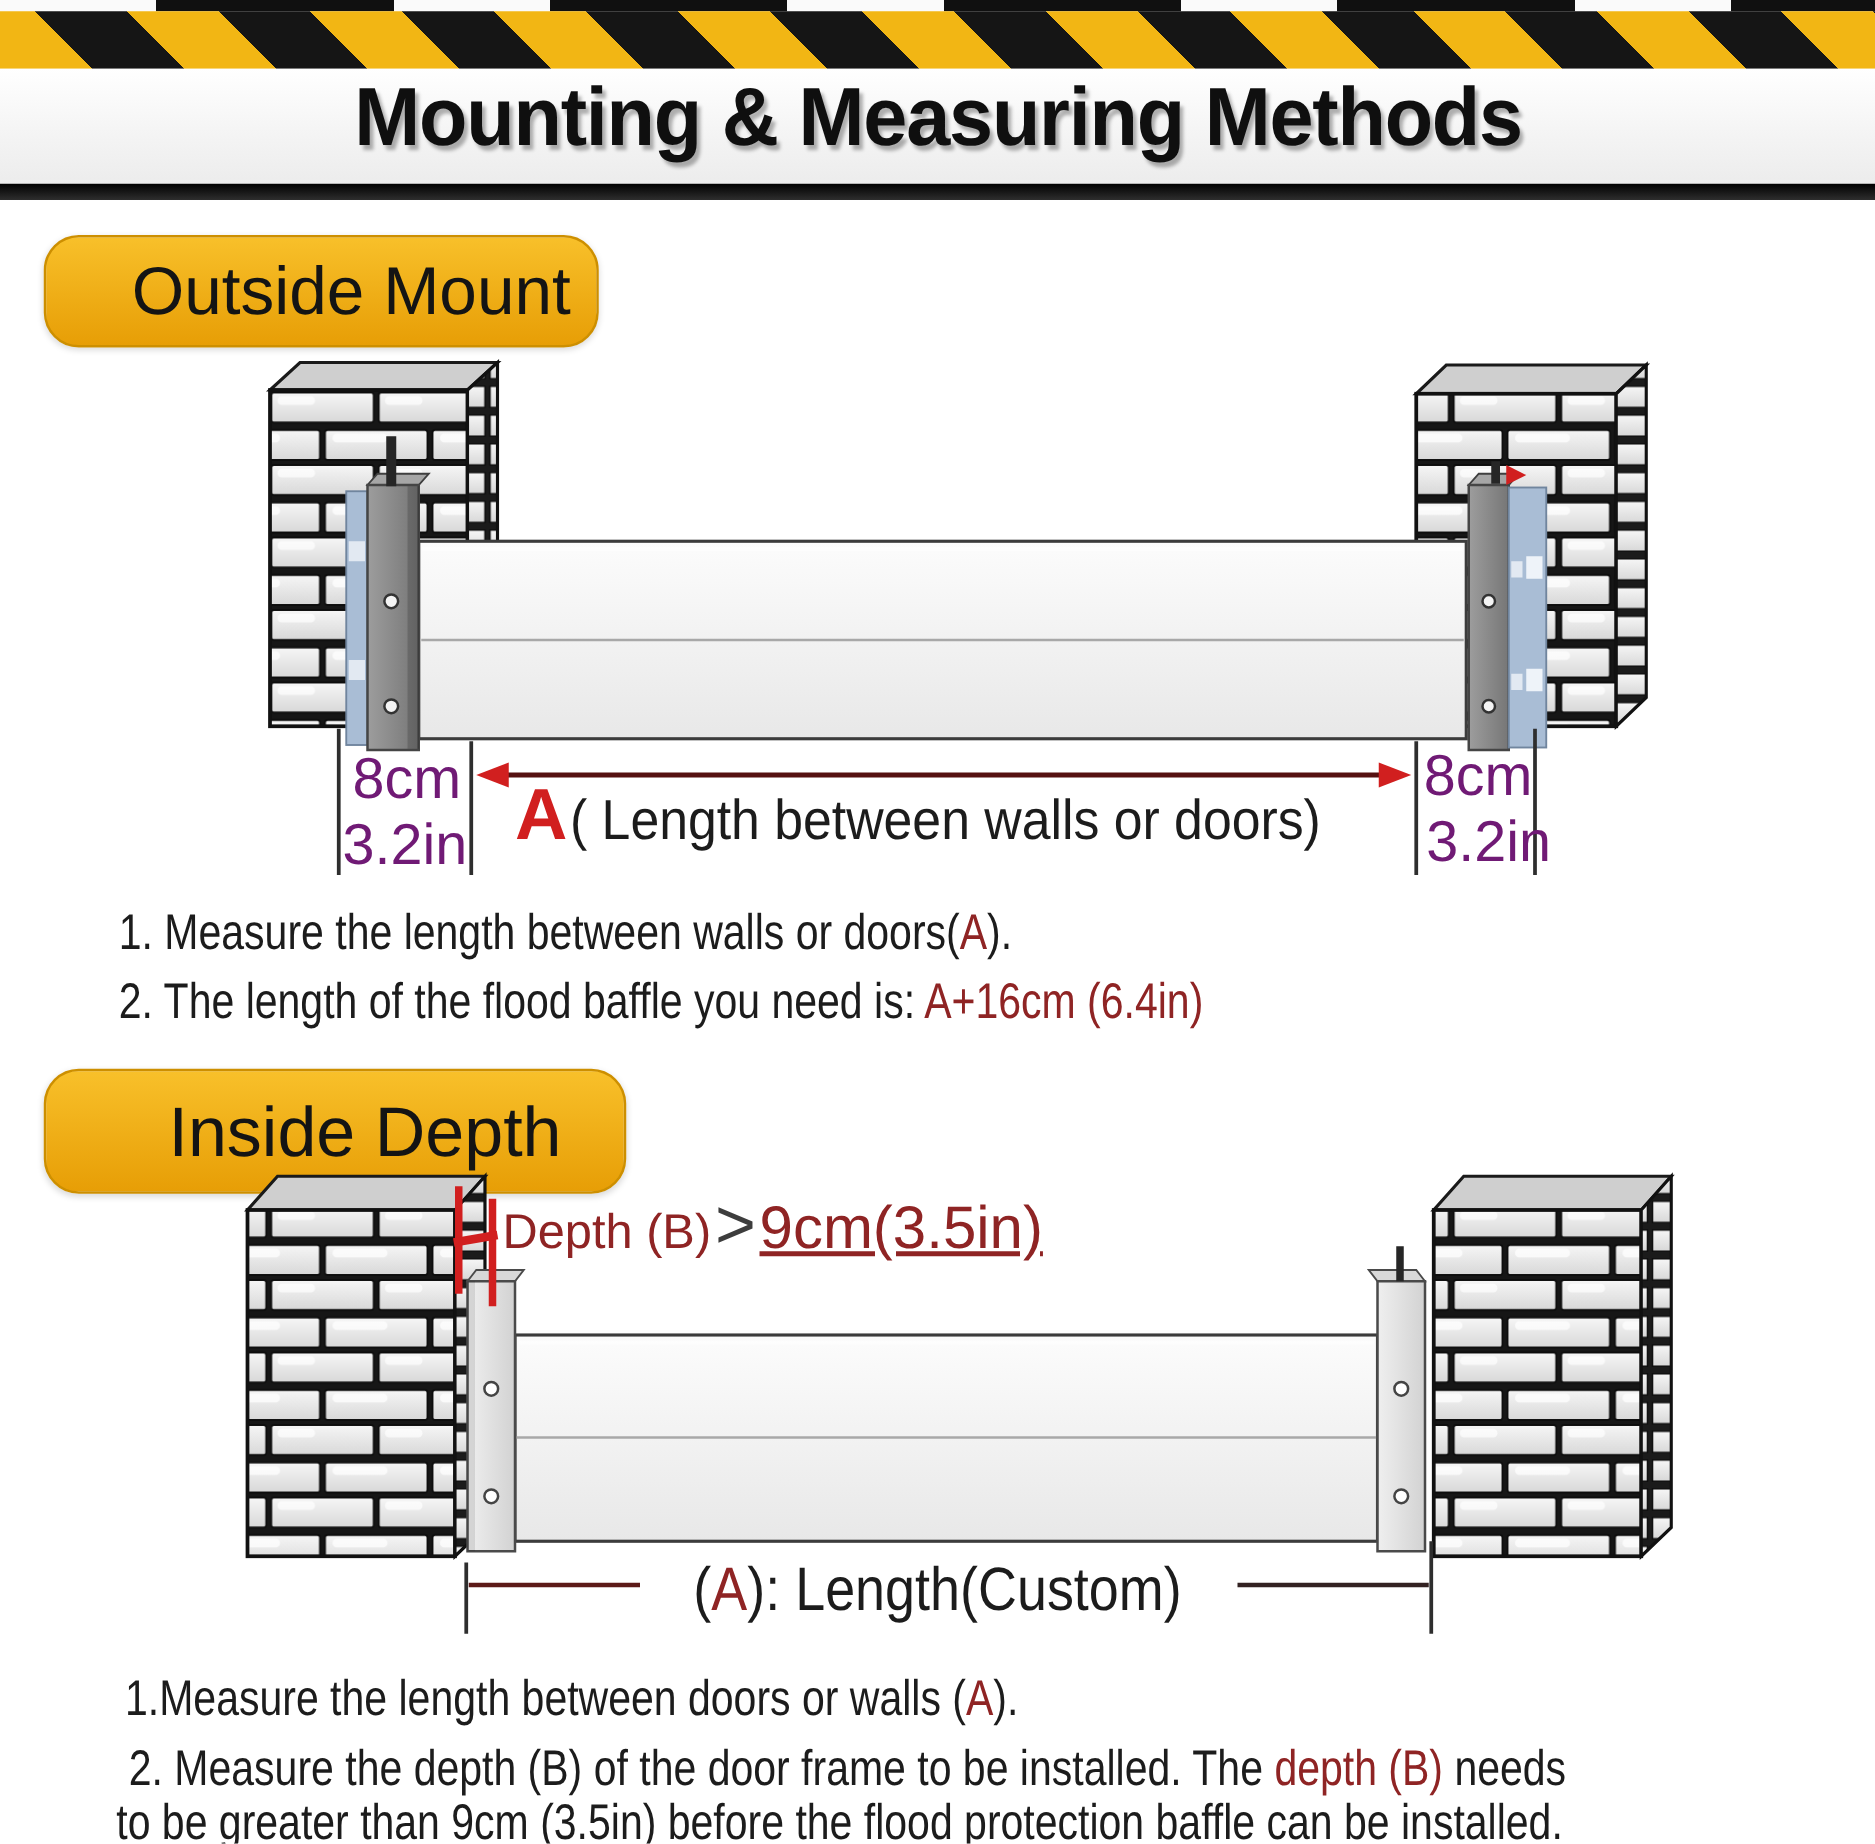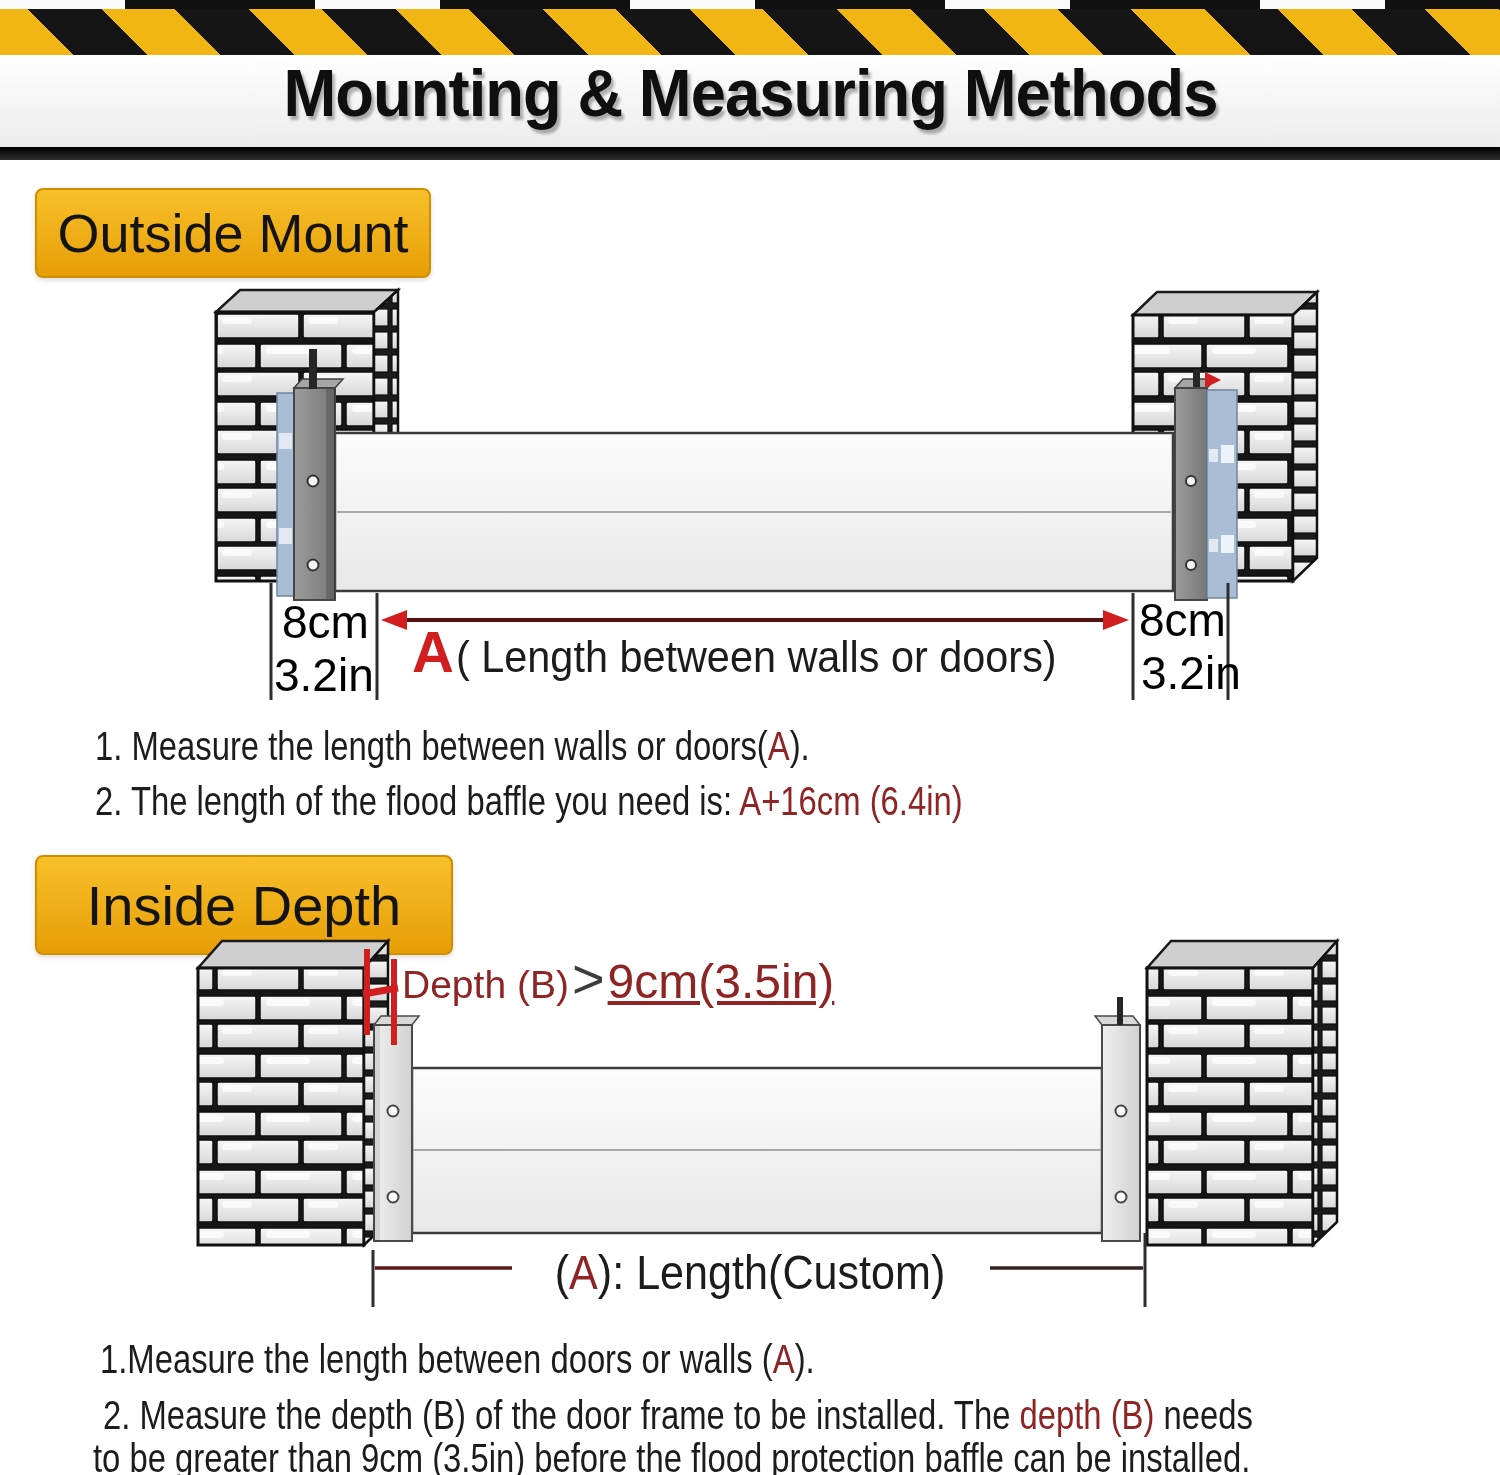--- a/index.html
+++ b/index.html
@@ -15,30 +15,30 @@
   .stripe-band{position:absolute;left:0;top:9px;width:100%;height:46px;
      background:repeating-linear-gradient(45deg,var(--caution_yellow) 0 52px,#151515 52px 104px);}
   .title-banner{position:absolute;left:0;top:55px;width:100%;height:92px;
      background:linear-gradient(180deg,#ffffff,#ececec);display:flex;justify-content:center;}
   .title-banner .t{font-size:66px;font-weight:bold;color:#0f0f0f;letter-spacing:-1px;
      transform:scaleX(.96);text-shadow:3px 4px 3px rgba(0,0,0,.30);white-space:nowrap;}
   .black-bar{position:absolute;left:0;top:147px;width:100%;height:13px;
      background:linear-gradient(180deg,#000,#2e2e2e);}
   
   .badge{position:absolute;background:linear-gradient(180deg,var(--badge_yellow_top),var(--badge_yellow_bottom));
-     border:2px solid var(--badge_border);border-radius:8px;display:flex;align-items:center;justify-content:center;
-     color:#141414;box-shadow:0 2px 5px rgba(0,0,0,.15);white-space:nowrap;}
+     border:2px solid var(--badge_border);border-radius:28px;display:flex;align-items:center;justify-content:center;
+     color:#141414;box-shadow:0 2px 5px rgba(0,0,0,.15);white-space:nowrap;padding-left:48px;}
   .badge1{left:35px;top:188px;width:392px;height:86px;font-size:54px;}
   .badge2{left:35px;top:855px;width:414px;height:96px;font-size:56px;}
   
   .dg{position:absolute;left:0;}
   #dg1{top:283px;} #dg2{top:935px;}
   .topface{fill:#cfcfcf;stroke:#1a1a1a;stroke-width:2.5px;}
   
-  .lbl{position:absolute;color:#000000;white-space:nowrap;}
+  .lbl{position:absolute;color:#701a75;white-space:nowrap;}
   .dim-cm,.dim-in{font-size:46px;}
   #left-cm{left:282px;top:595px;} #left-in{left:274px;top:648px;}
   #right-cm{left:1139px;top:593px;} #right-in{left:1141px;top:646px;}
   .span-label{position:absolute;left:412px;top:618px;display:flex;align-items:baseline;white-space:nowrap;}
   .depth-label{position:absolute;left:402px;top:946px;display:flex;align-items:baseline;white-space:nowrap;}
   .length-label{position:absolute;left:430px;top:1244px;width:640px;text-align:center;font-size:49px;
      transform:scaleX(.88);transform-origin:50% 0;white-space:nowrap;}
   
   .step{position:absolute;font-size:40px;transform:scaleX(.82);transform-origin:0 0;white-space:nowrap;}
   #o-step1{left:95px;top:724px;} #o-step2{left:95px;top:779px;}

